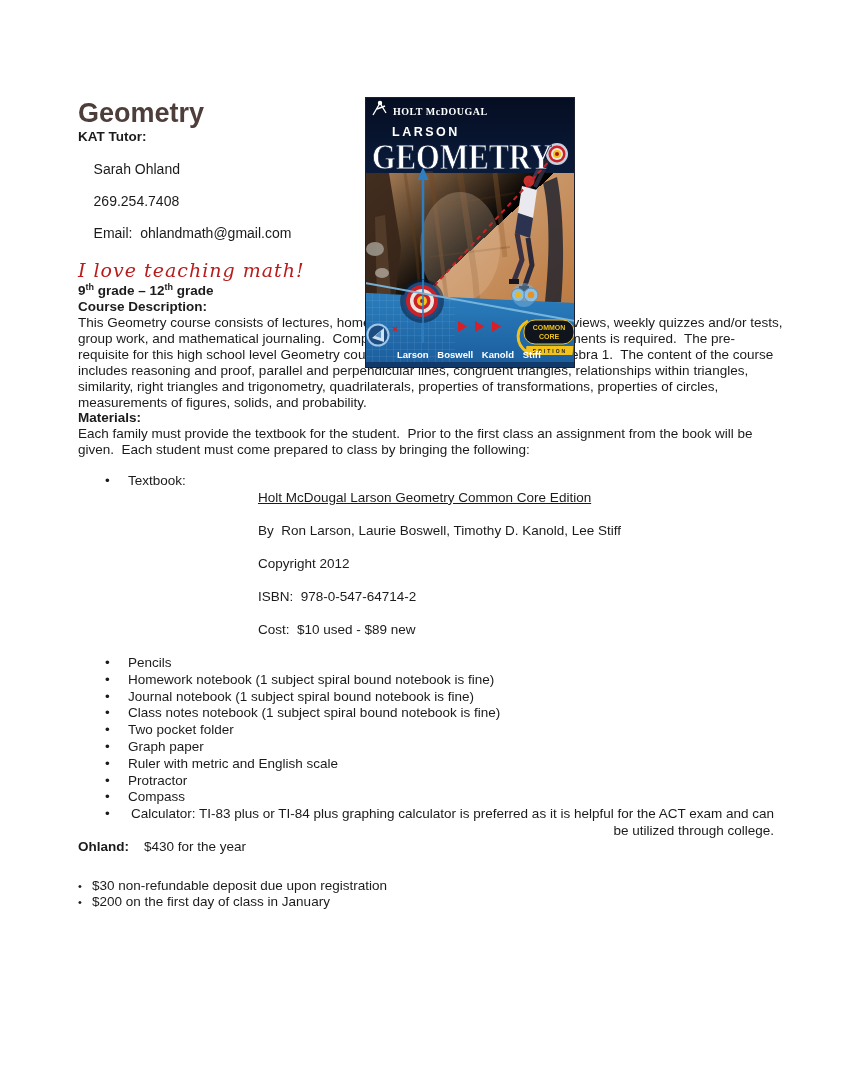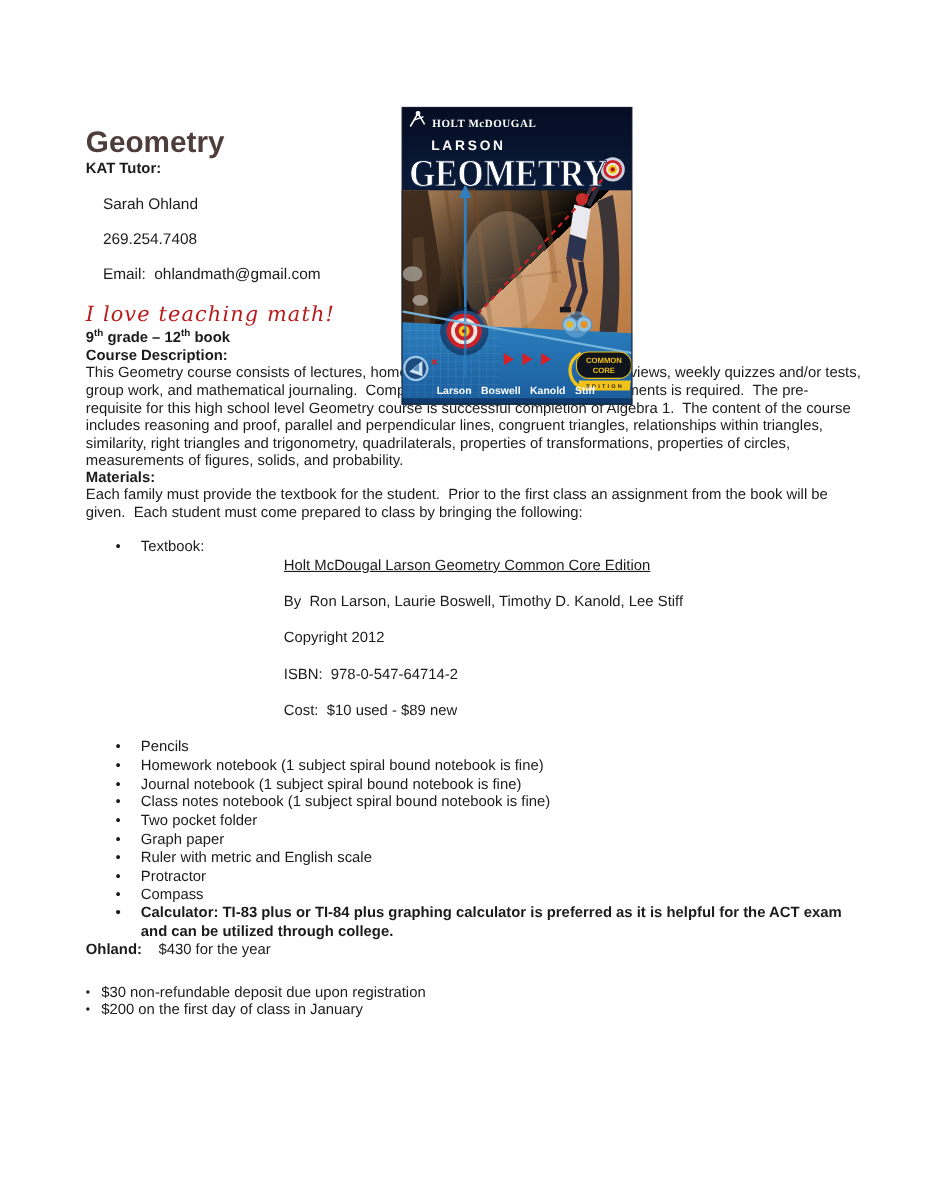--- a/index.html
+++ b/index.html
@@ -3,21 +3,21 @@
 <meta charset="utf-8">
 <style>
   html,body{margin:0;padding:0;background:#ffffff;}
   .page{
     position:relative;
     width:842px;height:1090px;
     background:#ffffff;
     font-family:"Liberation Sans","DejaVu Sans",sans-serif;
     color:#1b1b1b;
     box-sizing:border-box;
-    padding:16px 58px 0 78px;
+    padding:0 58px 0 78px;
     overflow:hidden;
   }
   .page p, .page h1, .page ul{margin:0;padding:0;}
   .pre{white-space:pre-wrap;}
   h1.title{
     margin-top:97px;
     font-size:27px;line-height:32px;font-weight:bold;
     color:#4e3e3b;letter-spacing:0px;
   }
   .kat{margin-top:17px;font-size:13.5px;line-height:16px;font-weight:bold;}
@@ -39,21 +39,21 @@
   ul.materials{margin-top:15px;list-style:none;font-size:13.5px;}
   ul.materials>li{position:relative;padding-left:50px;line-height:16.8px;}
   ul.materials>li::before{
     content:"\2022";position:absolute;left:27px;top:0;
     font-size:13.5px;line-height:inherit;
   }
   li.textbook{display:flex;line-height:16.5px !important;}
   .tb-label{flex:0 0 100px;}
   .tb-details{flex:1;}
   .tb-title{text-decoration:underline;}
-  li.calc{font-weight:bold;line-height:16.5px !important;padding-right:10px;}
+  li.calc{font-weight:normal;line-height:16.5px !important;padding-right:10px;text-align:right;}
   .tuition{margin-top:40px;font-size:13.5px;line-height:16px;}
   .tuition .lbl{font-weight:bold;}
   .tuition .val{margin-left:15px;}
   ul.payments{margin-top:23px;list-style:none;font-size:13.5px;}
   ul.payments>li{position:relative;padding-left:14px;line-height:16px;}
   ul.payments>li::before{
     content:"\2022";position:absolute;left:0;top:0;font-size:11px;
   }
   .cover{
     position:absolute;left:365px;top:97px;width:210px;height:271px;
@@ -70,21 +70,21 @@
   <p class="kat">KAT Tutor:</p>
 
   <p class="contact pre">
     <span>Sarah Ohland</span><br>
     <span>269.254.7408</span><br>
     <span>Email:  ohlandmath@gmail.com</span>
   </p>
 
   <p class="motto">I love teaching math!</p>
 
-  <p class="grade pre"><span>9</span><sup>th</sup><span> grade – 12</span><sup>th</sup><span> book</span></p>
+  <p class="grade pre"><span>9</span><sup>th</sup><span> grade – 12</span><sup>th</sup><span> grade</span></p>
 
   <p class="sec-heading course-heading">Course Description:</p>
 
   <p class="desc pre">This Geometry course consists of lectures, homework assignments, problem set reviews, weekly quizzes and/or tests, group work, and mathematical journaling.  Completion of weekly homework assignments is required.  The pre-requisite for this high school level Geometry course is successful completion of Algebra 1.  The content of the course includes reasoning and proof, parallel and perpendicular lines, congruent triangles, relationships within triangles, similarity, right triangles and trigonometry, quadrilaterals, properties of transformations, properties of circles, measurements of figures, solids, and probability.</p>
 
   <p class="sec-heading materials-heading">Materials:</p>
 
   <p class="intro pre">Each family must provide the textbook for the student.  Prior to the first class an assignment from the book will be given.  Each student must come prepared to class by bringing the following:</p>
 
   <ul class="materials">

